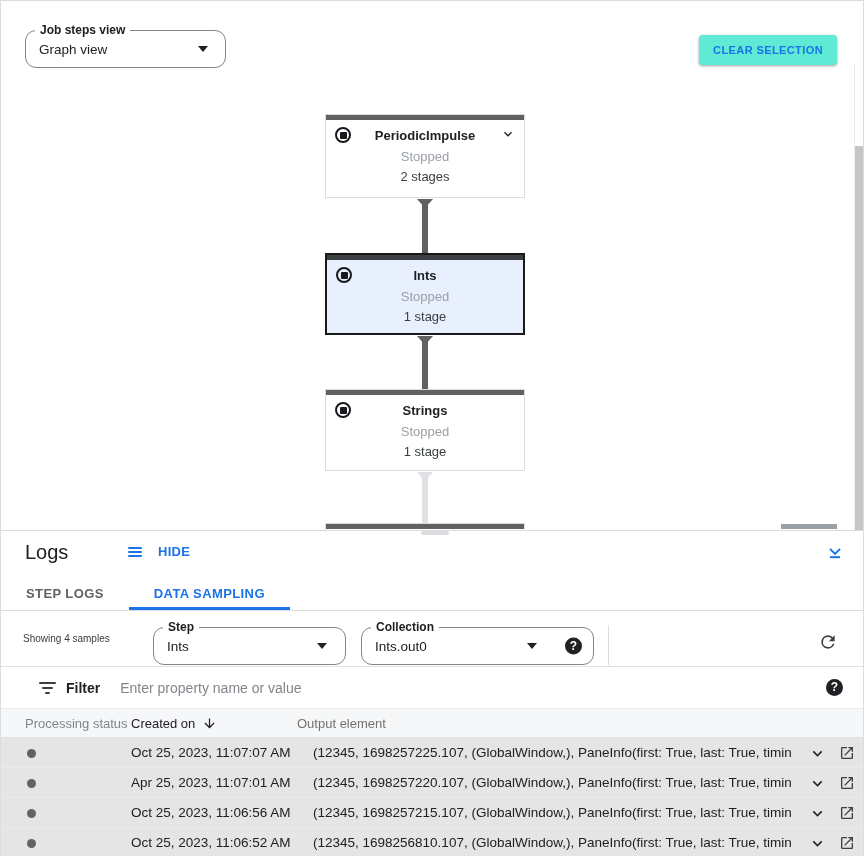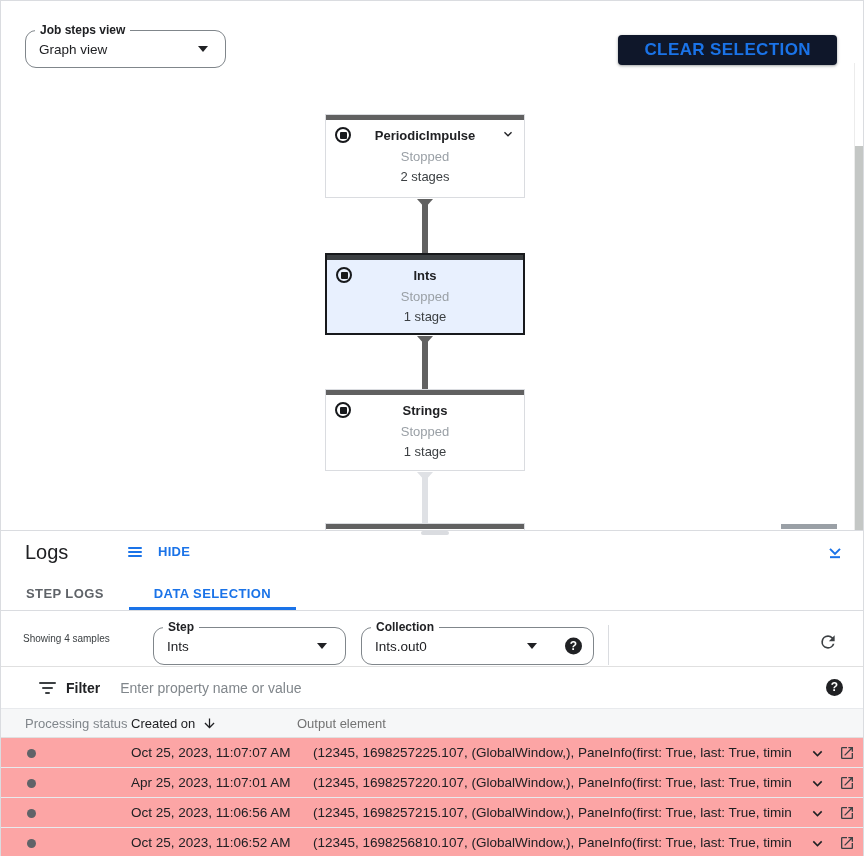--- a/index.html
+++ b/index.html
@@ -24,23 +24,23 @@
   }
   .sel-caret {
     position:absolute; top:50%; margin-top:-3px; width:0; height:0;
     border-left:5px solid transparent; border-right:5px solid transparent;
     border-top:6px solid #202124;
   }
   #job-steps-select { left:24px; top:29px; width:201px; height:38px; }
   #job-steps-select .sel-caret { right:17px; }
 
   .btn-raised {
-    position:absolute; right:26px; top:34px; height:30px; padding:0 26px;
-    background:#0f172a; border:none; border-radius:4px; cursor:pointer;
-    color:#1a73e8; font-family:inherit; font-size:17px; font-weight:700; letter-spacing:.4px;
+    position:absolute; right:26px; top:34px; height:30px; padding:0 14px;
+    background:#5eead4; border:none; border-radius:4px; cursor:pointer;
+    color:#1a73e8; font-family:inherit; font-size:11px; font-weight:700; letter-spacing:.4px;
     box-shadow:0 1px 2px 0 rgba(60,64,67,.30), 0 1px 3px 1px rgba(60,64,67,.15);
   }
 
   
   .gnode {
     position:absolute; left:324px; width:200px; background:#fff;
     border:1px solid #dadce0; text-align:center; cursor:pointer;
   }
   .gnode .topbar { position:absolute; top:0; left:0; right:0; height:5px; background:#616161; }
   .gnode.selected { background:#e8f0fe; border:2px solid #17191c; }
@@ -112,21 +112,21 @@
   .filter-help { margin-right:20px; }
 
   .table-header { position:absolute; top:177px; left:0; right:0; height:30px; background:#f6f7f8;
                   border-top:1px solid #e8eaed; border-bottom:1px solid #e0e0e0; }
   .th { position:absolute; top:0; height:100%; display:flex; align-items:center; font-size:13px; }
   .th-status { left:24px; color:#80868b; }
   .th-created { left:130px; color:#202124; font-weight:500; gap:7px; cursor:pointer; }
   .th-created svg { width:15px; height:15px; fill:#202124; }
   .th-output { left:296px; color:#737373; font-weight:500; }
 
-  .trow { position:absolute; left:0; right:0; height:30px; border-bottom:1px solid #e8eaed; background:#fca5a5; }
+  .trow { position:absolute; left:0; right:0; height:30px; border-bottom:1px solid #e8eaed; background:#e5e5e5; }
   .trow .dot { position:absolute; left:26px; top:11px; width:9px; height:9px; border-radius:50%; background:#5f6368; }
   .trow .created { position:absolute; left:130px; top:0; height:100%; display:flex; align-items:center; font-size:13.5px; color:#202124; white-space:nowrap; }
   .trow .output { position:absolute; left:312px; top:0; width:478px; height:100%; display:flex; align-items:center;
                   font-size:13.5px; color:#202124; white-space:nowrap; overflow:hidden; }
   .row-expand { position:absolute; right:36px; top:6px; width:19px; height:19px; cursor:pointer; }
   .row-expand svg { width:19px; height:19px; fill:#202124; }
   .row-open { position:absolute; right:8px; top:7px; width:16px; height:16px; cursor:pointer; }
   .row-open svg { width:16px; height:16px; fill:#3c4043; }
 </style>
 </head>
@@ -204,21 +204,21 @@
       <div class="collapse-btn">
         <svg viewBox="0 0 24 24">
             <polyline points="6,7 12,13 18,7"></polyline>
             <line x1="6" y1="17" x2="18" y2="17"></line>
           </svg>
       </div>
     </div>
 
     <div class="logs-tabs">
       <div class="tab">STEP LOGS</div>
-      <div class="tab active">DATA SELECTION</div>
+      <div class="tab active">DATA SAMPLING</div>
     </div>
 
     <div class="sampling-toolbar">
       <span class="showing-text">Showing 4 samples</span>
 
       <div class="mdc-select" id="step-select">
         <span class="flabel">Step</span>
         <span class="fvalue">Ints</span>
         <span class="sel-caret"></span>
       </div>

